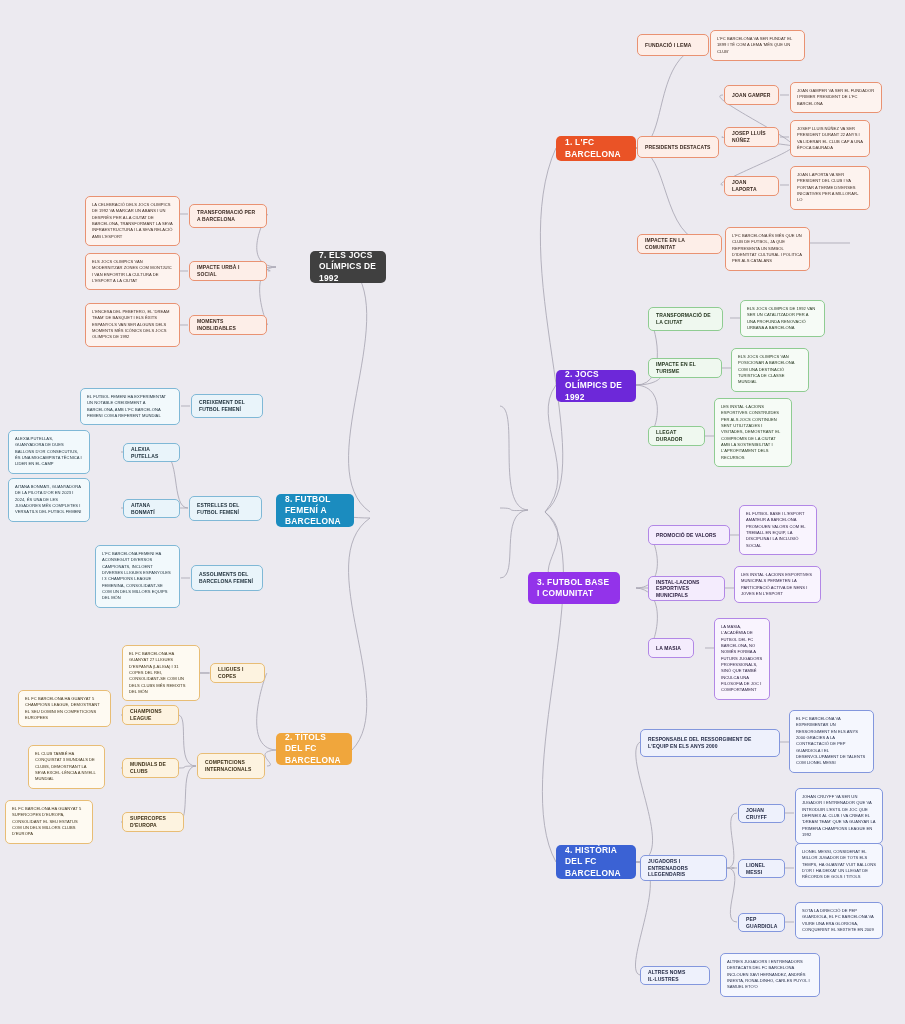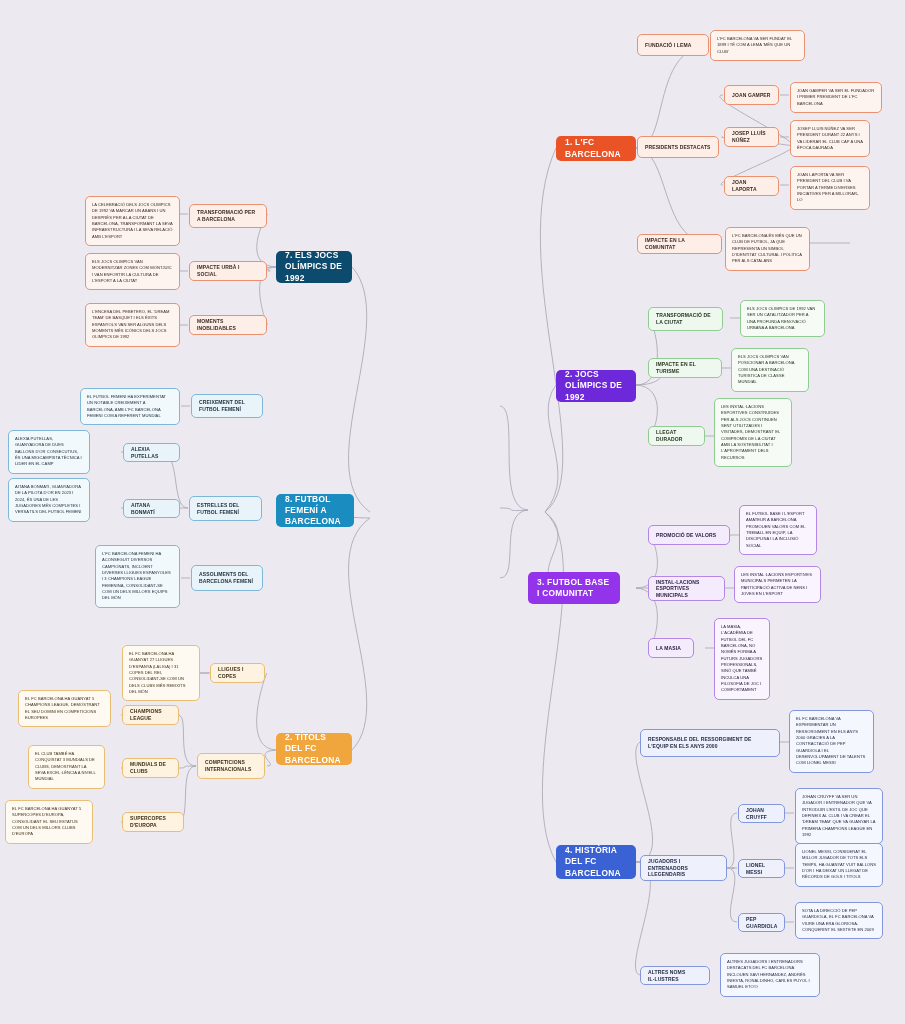--- a/index.html
+++ b/index.html
@@ -26,21 +26,21 @@
     border-radius: 4px;
   }
   
   .branch { color: #fff; font-size: 8.4px; font-weight: bold; padding: 0 9px; letter-spacing: .25px; }
   .b-orange { background: #ea5326; }
   .b-green  { background: #6d28d9; }
   .b-purple { background: #9333ea; }
   .b-blue   { background: #3b62d4; }
   .b-amber  { background: #f0a63c; }
   .b-teal   { background: #1b8cbf; }
-  .b-orange2{ background: #0c4a6e; }
+  .b-orange2{ background: #404040; margin-left: 34px; }
   
   .sub {
     font-size: 5.0px; font-weight: bold; letter-spacing: .12px;
     padding: 6px 7px; border-width: 1px; border-style: solid; border-radius: 5px;
   }
   
   .leaf {
     font-size: 4.1px; letter-spacing: .05px; line-height: 1.55;
     padding: 5px 6px; border-width: 1px; border-style: solid; border-radius: 5px;
     align-items: flex-start;

